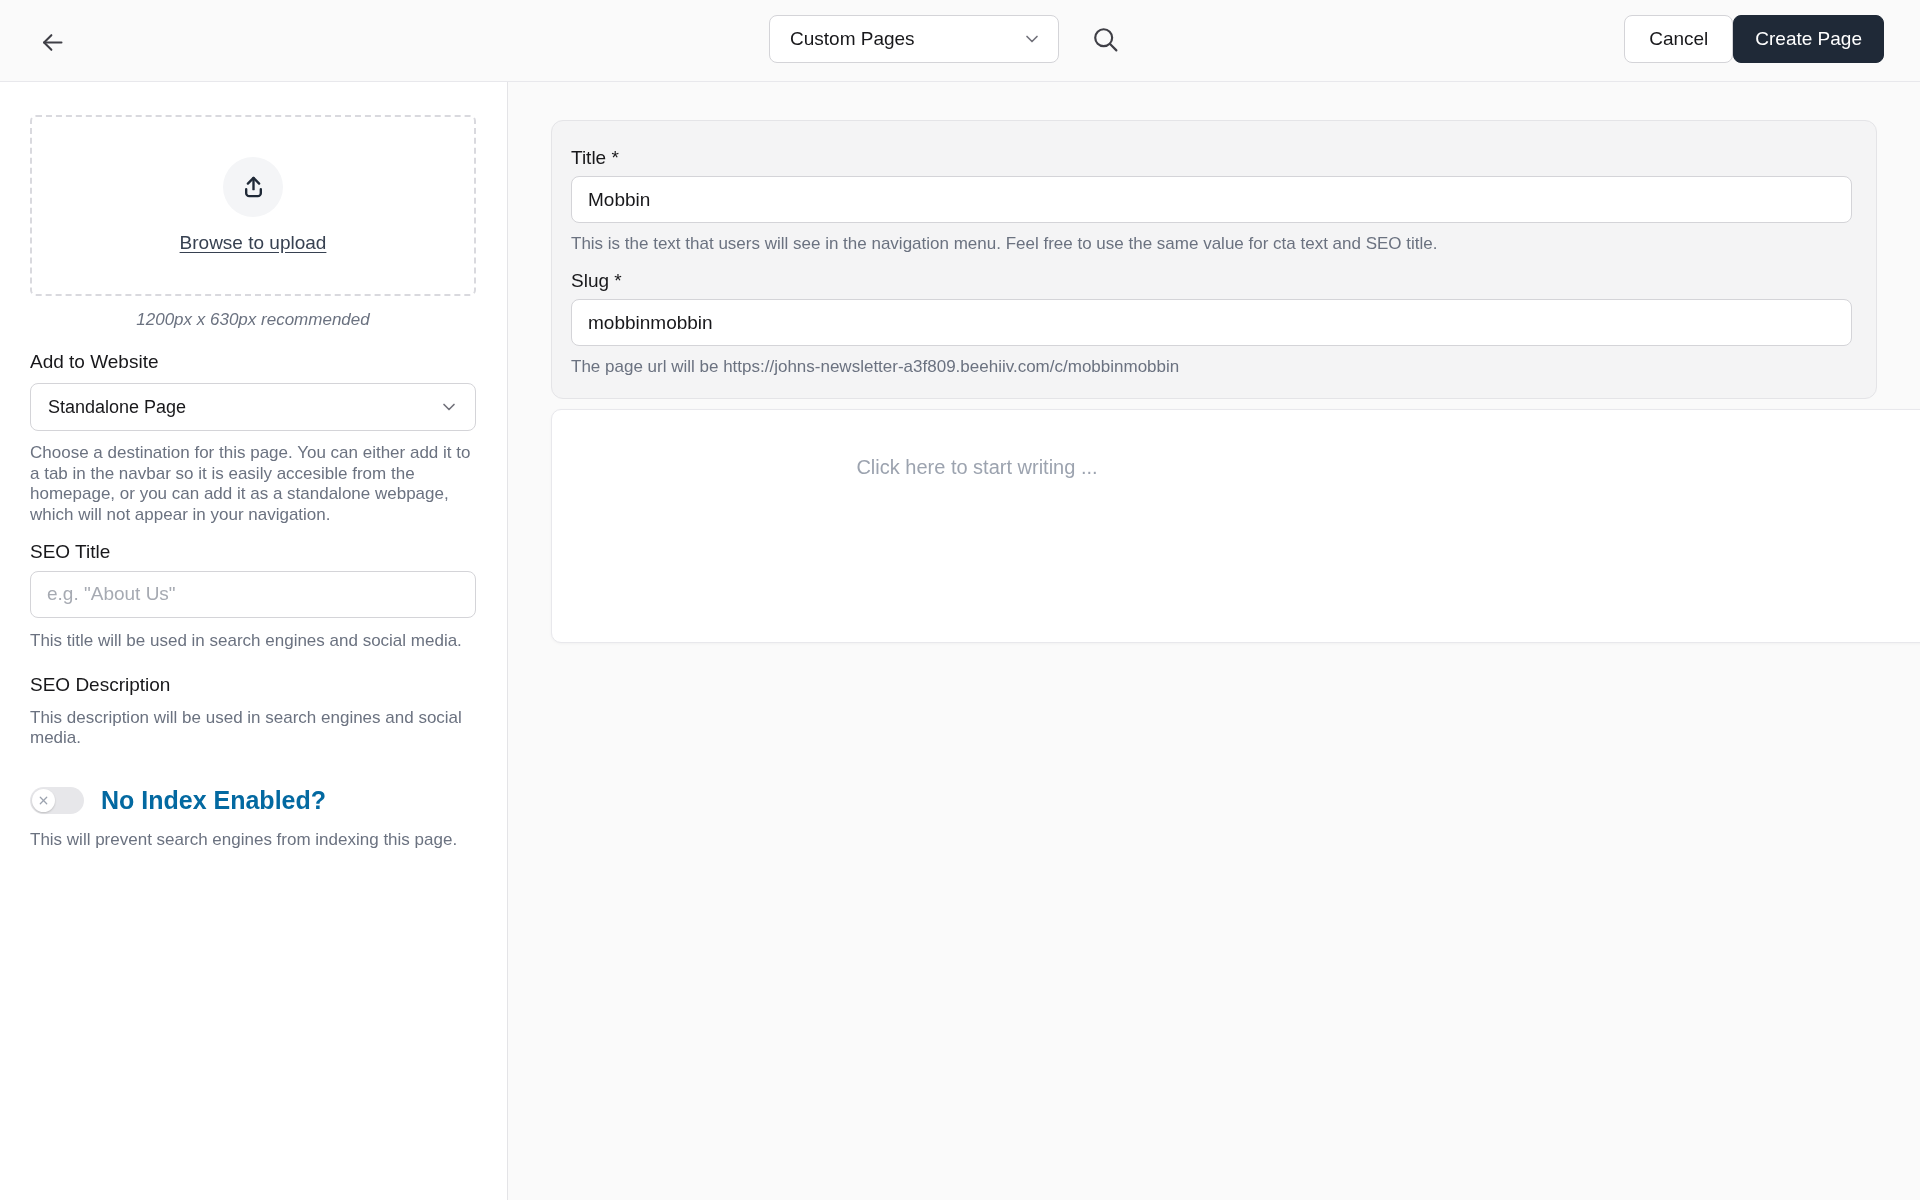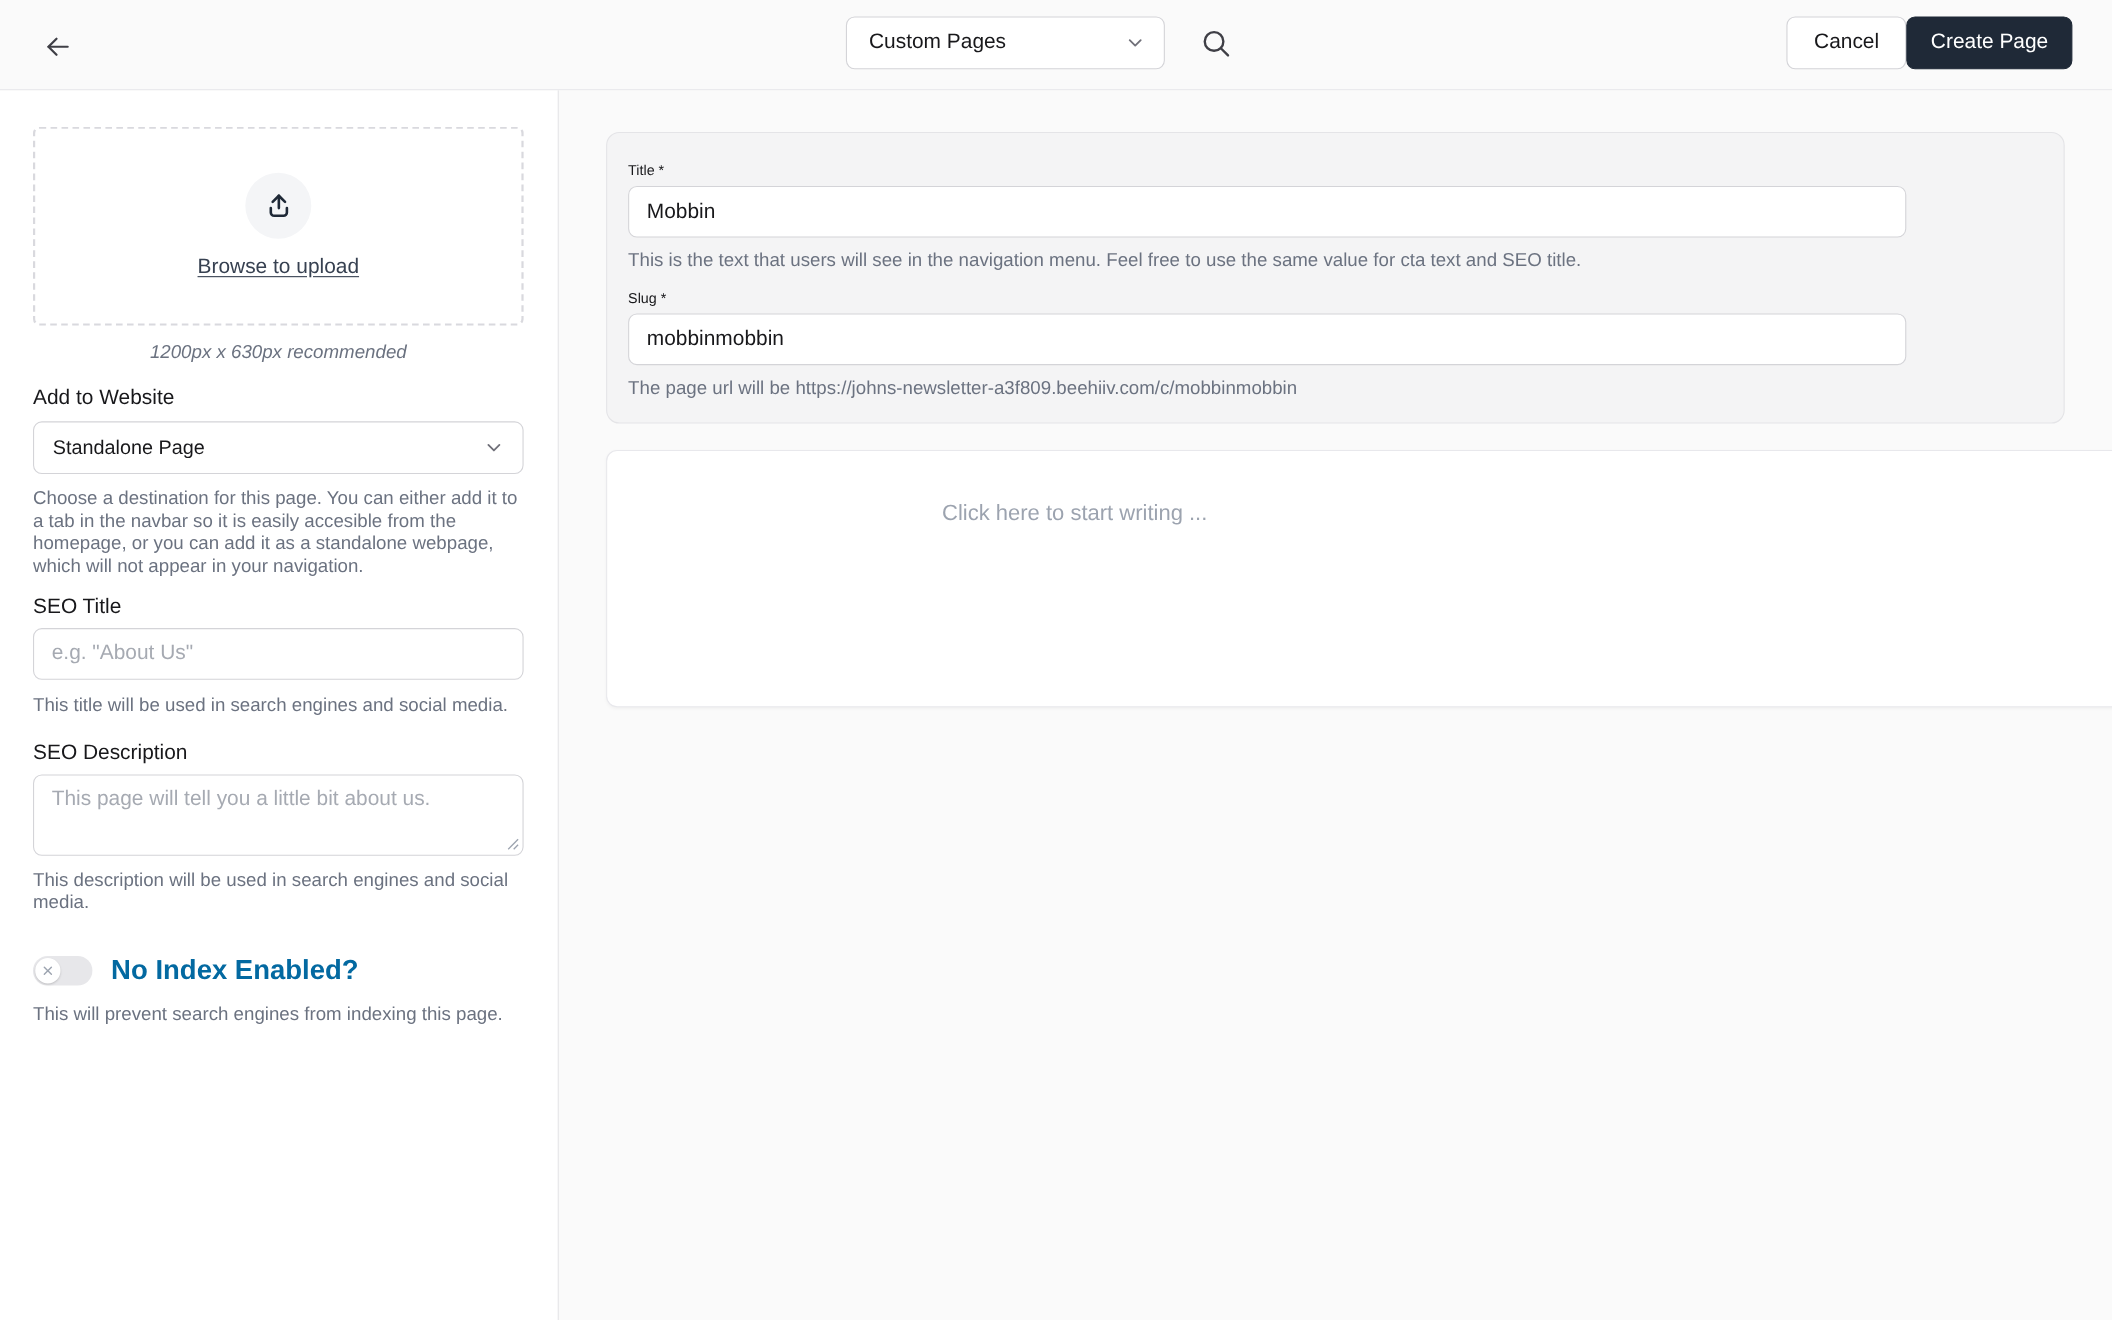--- a/index.html
+++ b/index.html
@@ -187,24 +187,24 @@
   
   .main { position: absolute; top: 82px; left: 509px; right: 0; bottom: 0; background: #fafafa; }
   .form-panel {
     position: absolute; left: 42px; top: 38px;
     width: 1326px;
     background: #f4f4f5;
     border: 1px solid #e4e4e7;
     border-radius: 12px;
     padding: 26px 20px 21px 19px;
   }
-  .panel-label { font-size: 13px; font-weight: 500; color: #18181b; }
+  .panel-label { font-size: 19px; font-weight: 500; color: #18181b; }
   .panel-input {
     margin-top: 7px;
-    width: 1162px; height: 47px;
+    width: 1281px; height: 47px;
     border: 1px solid #d4d4d8;
     border-radius: 8px;
     background: #ffffff;
     padding: 0 16px;
     font-size: 19px;
     font-family: "Liberation Sans", sans-serif;
     color: #18181b;
     outline: none;
     display: block;
   }
@@ -292,29 +292,20 @@
       </svg>
     </span>
   </div>
   <p class="help-text help-choose">Choose a destination for this page. You can either add it to a tab in the navbar so it is easily accesible from the homepage, or you can add it as a standalone webpage, which will not appear in your navigation.</p>
 
   <div class="field-label lbl-seo-title">SEO Title</div>
   <input class="text-input side-input" type="text" placeholder="e.g. &quot;About Us&quot;" style="">
   <p class="help-text help-after-input">This title will be used in search engines and social media.</p>
 
   <div class="field-label lbl-seo-desc">SEO Description</div>
-  <div class="textarea-wrap">
-    <textarea class="seo-textarea" placeholder="This page will tell you a little bit about us." style=""></textarea>
-    <span class="resize-grip">
-      <svg width="11" height="11" viewBox="0 0 11 11" stroke="#9ca3af" stroke-width="1.2">
-        <line x1="10" y1="1" x2="1" y2="10"></line>
-        <line x1="10" y1="6" x2="6" y2="10"></line>
-      </svg>
-    </span>
-  </div>
   <p class="help-text" style="margin-top:12px">This description will be used in search engines and social media.</p>
 
   <div class="toggle-row">
     <div class="toggle">
       <div class="toggle-knob">
         <span>
           <svg width="11" height="11" viewBox="0 0 12 12" fill="none" stroke="#9ca3af" stroke-width="1.4" stroke-linecap="round">
             <line x1="2.5" y1="2.5" x2="9.5" y2="9.5"></line>
             <line x1="9.5" y1="2.5" x2="2.5" y2="9.5"></line>
           </svg>

